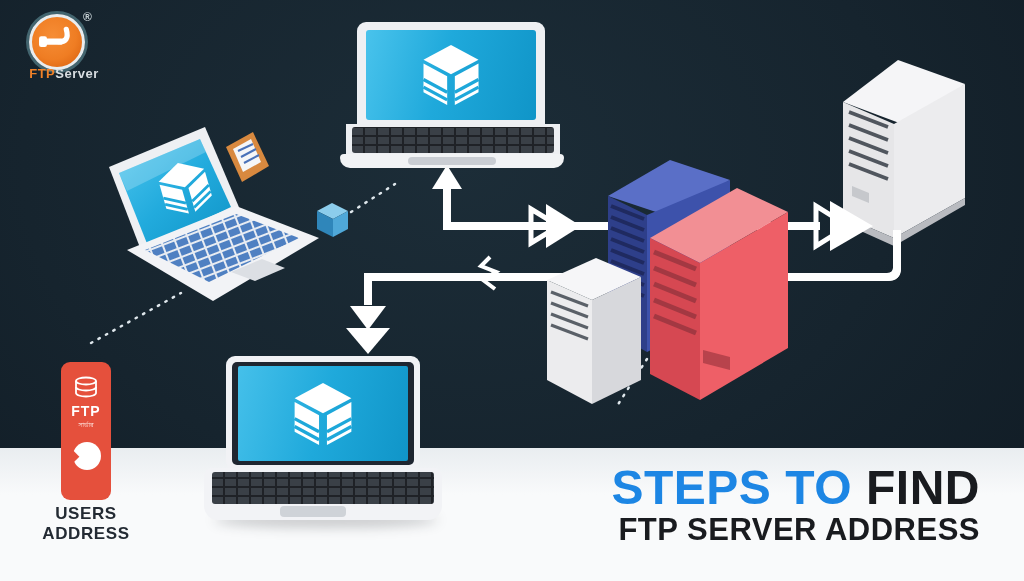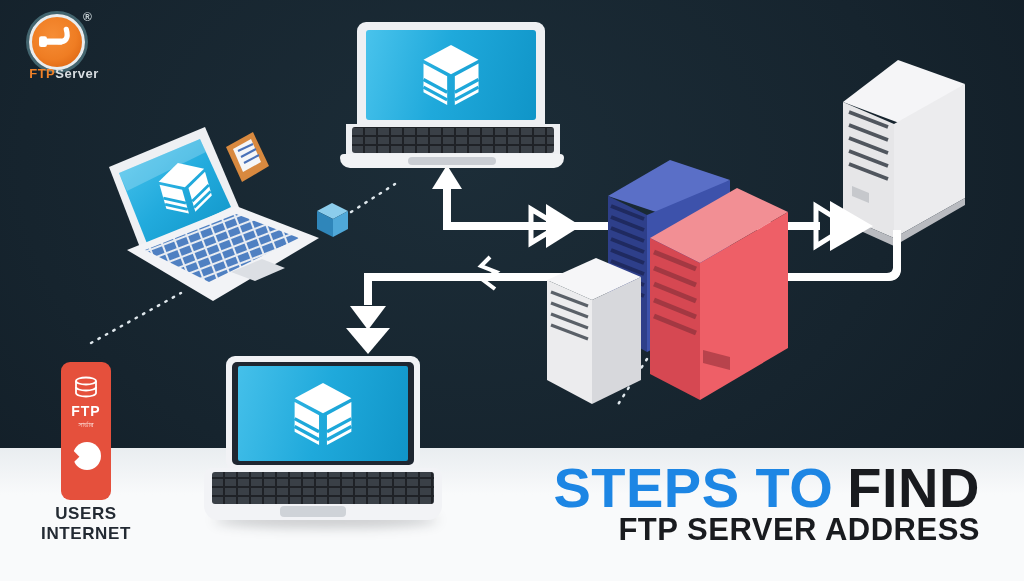--- a/index.html
+++ b/index.html
@@ -33,21 +33,21 @@
   .badge-sub{color:#ffe9e4;font-size:6px;line-height:8px;margin-top:2px;max-width:44px;
     overflow:hidden;white-space:nowrap;}
   .badge-blob{margin-top:10px;}
 
   .caption{left:8px;top:504px;width:156px;z-index:6;text-align:center;
     font-weight:bold;font-size:17px;line-height:20px;color:#232a33;letter-spacing:.6px;}
 
   
   .title{left:420px;top:464px;width:590px;z-index:6;text-align:right;padding-right:30px;
     font-weight:bold;letter-spacing:.5px;color:var(--title-dark,#191b1f);box-sizing:border-box;}
-  .title .t1{font-size:56px;line-height:48px;}
+  .title .t1{font-size:48px;line-height:48px;}
   .title .t2{font-size:31px;line-height:40px;margin-top:-2px;}
   .title .hl{color:var(--title-blue,#1d86e4);}
   .title .rest{margin-left:14px;}
 
   
   .lap{z-index:5;}
   .frame-top{left:357px;top:22px;width:188px;height:104px;background:#eef0f3;border-radius:9px 9px 2px 2px;}
   .screen-top{left:366px;top:30px;width:170px;height:90px;border-radius:3px;
     background:linear-gradient(105deg,#49c3ec 0%,#1fa9db 45%,#1095c8 100%);
     display:flex;align-items:center;justify-content:center;}
@@ -253,21 +253,21 @@
     </svg>
     <div class="badge-label">FTP</div>
     <div class="badge-sub">সার্ভার</div>
     <svg class="badge-blob" width="34" height="34" viewBox="0 0 34 34">
       <circle cx="18" cy="17" r="14" fill="#fff"></circle>
       <rect x="0" y="13" width="9" height="9" fill="var(--badge-orange,#e5503c)" transform="rotate(45 4 17)"></rect>
     </svg>
   </div>
   <div class="abs caption">
     <div>USERS</div>
-    <div>INTERNET</div>
+    <div>ADDRESS</div>
   </div>
 
   <div class="abs title">
     <div class="t1">
       <span class="hl">STEPS TO</span><span class="rest">FIND</span>
     </div>
     <div class="t2">FTP SERVER ADDRESS</div>
   </div>
 
 </div>

